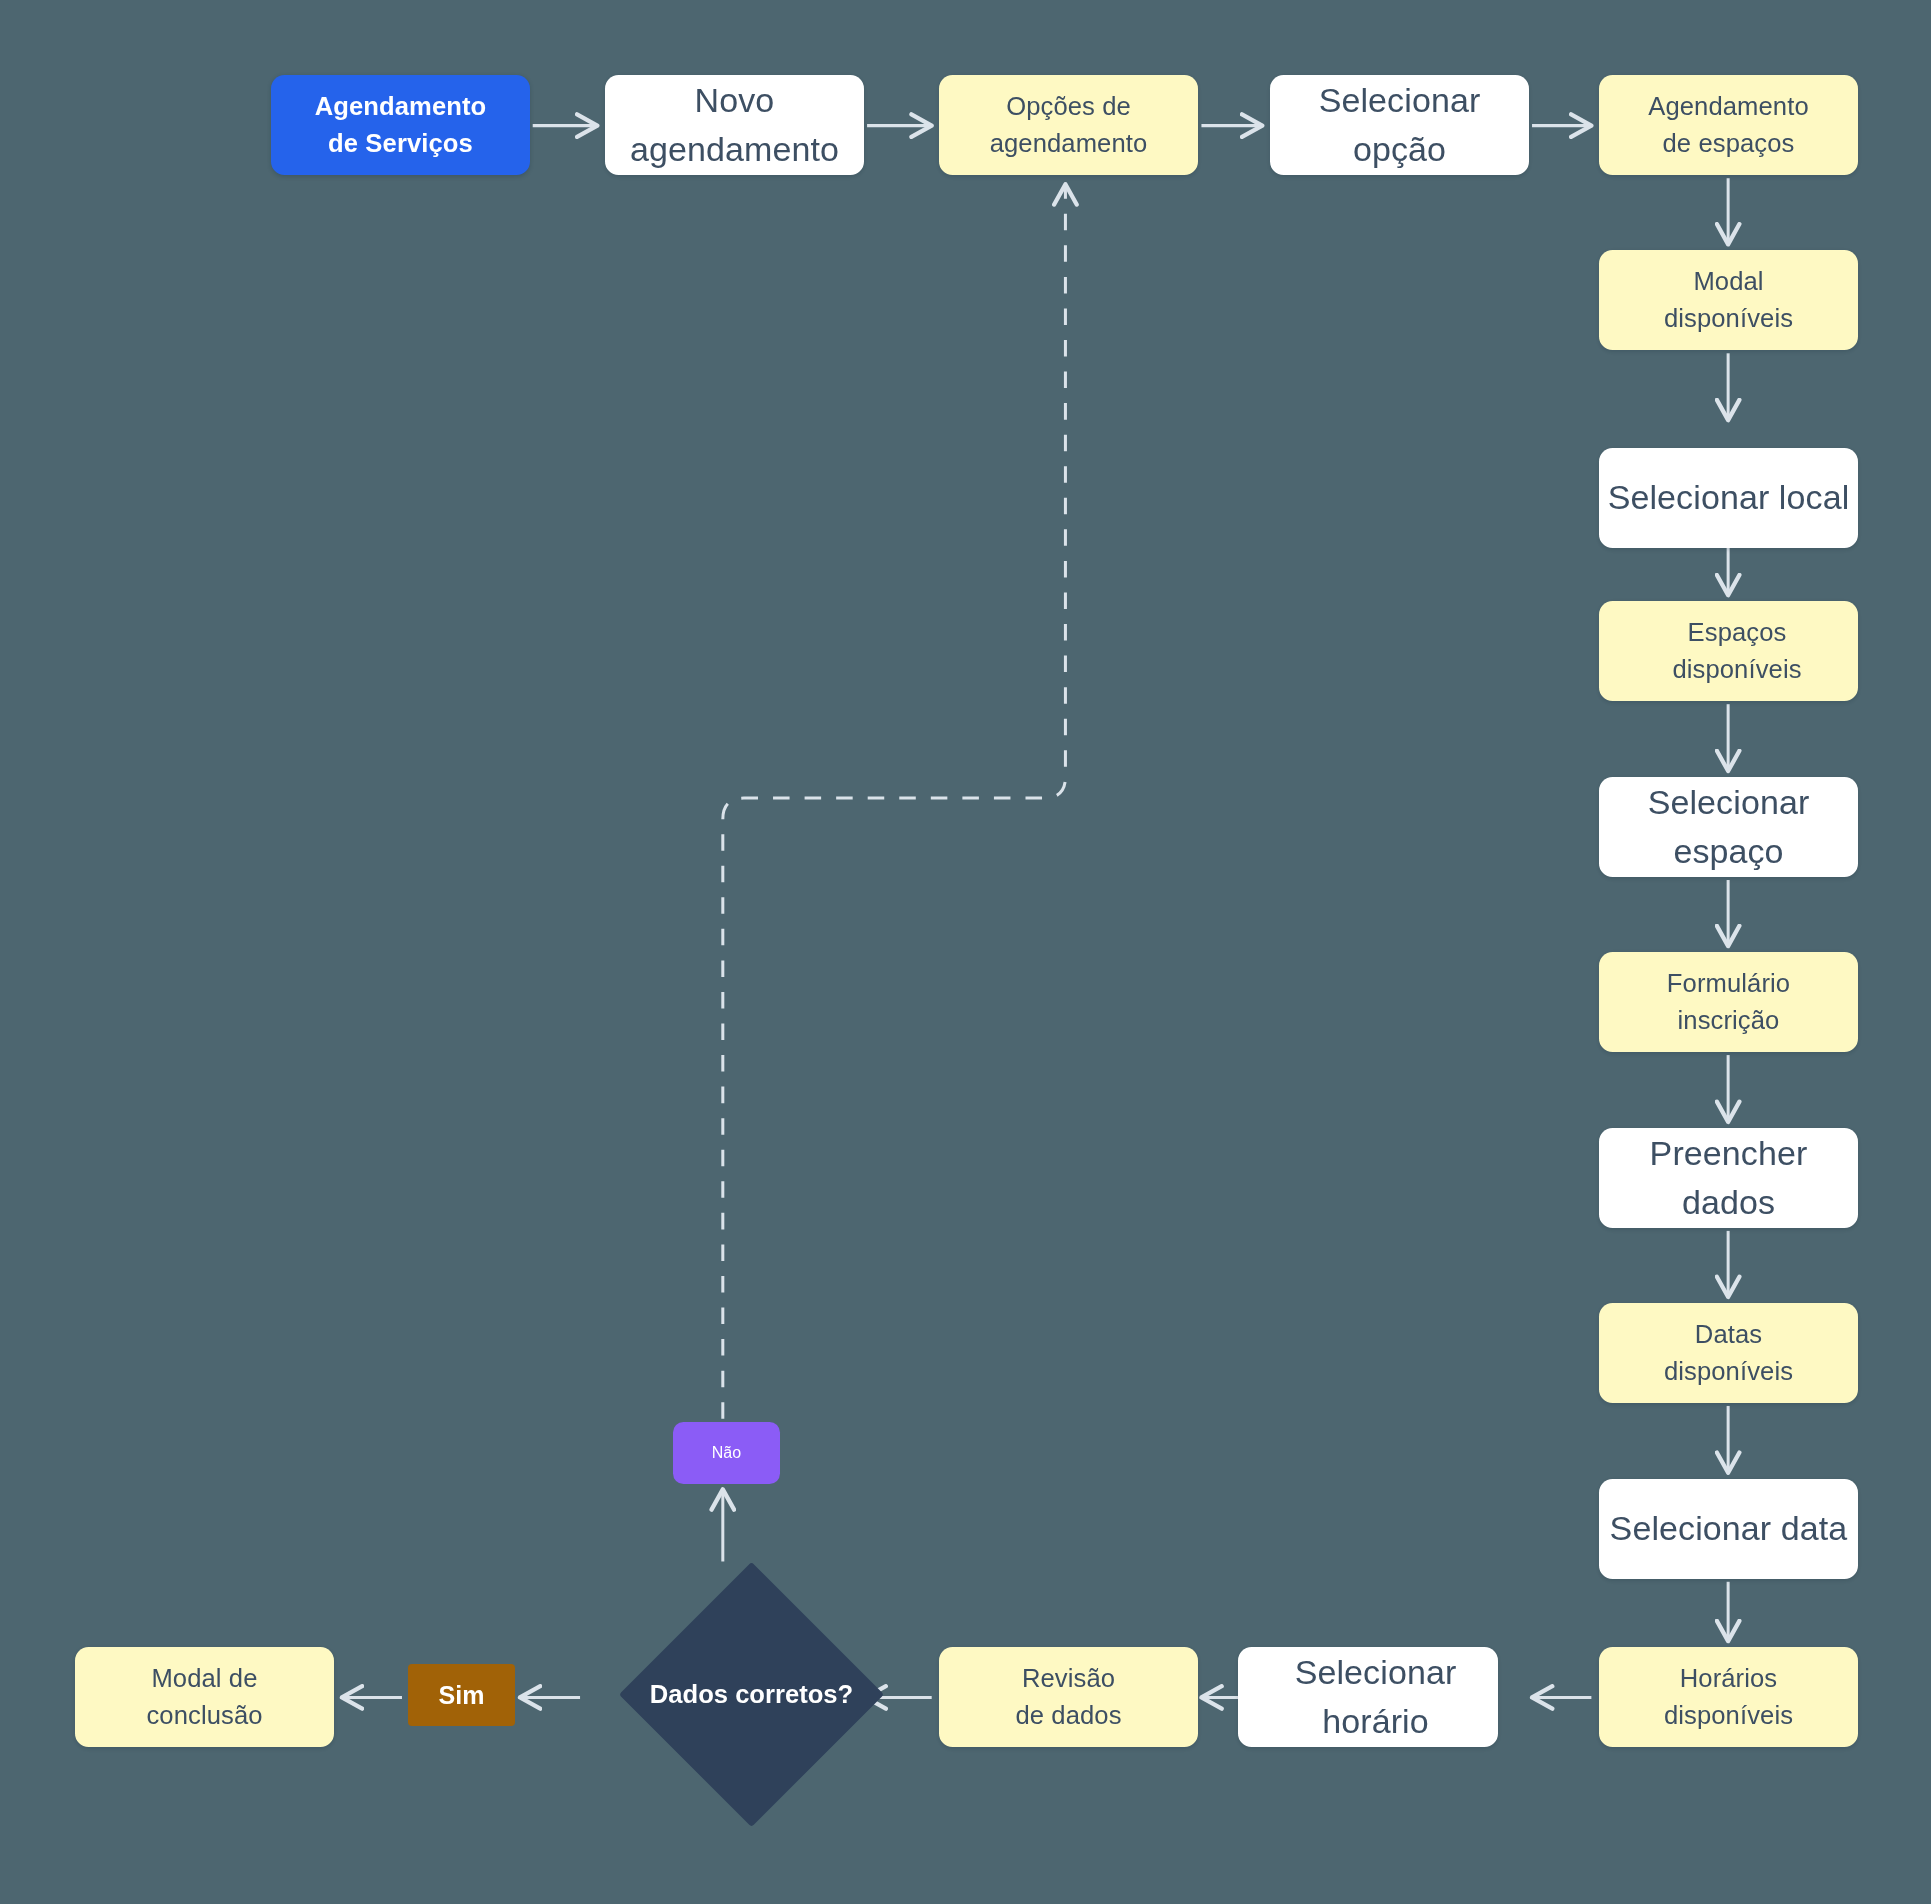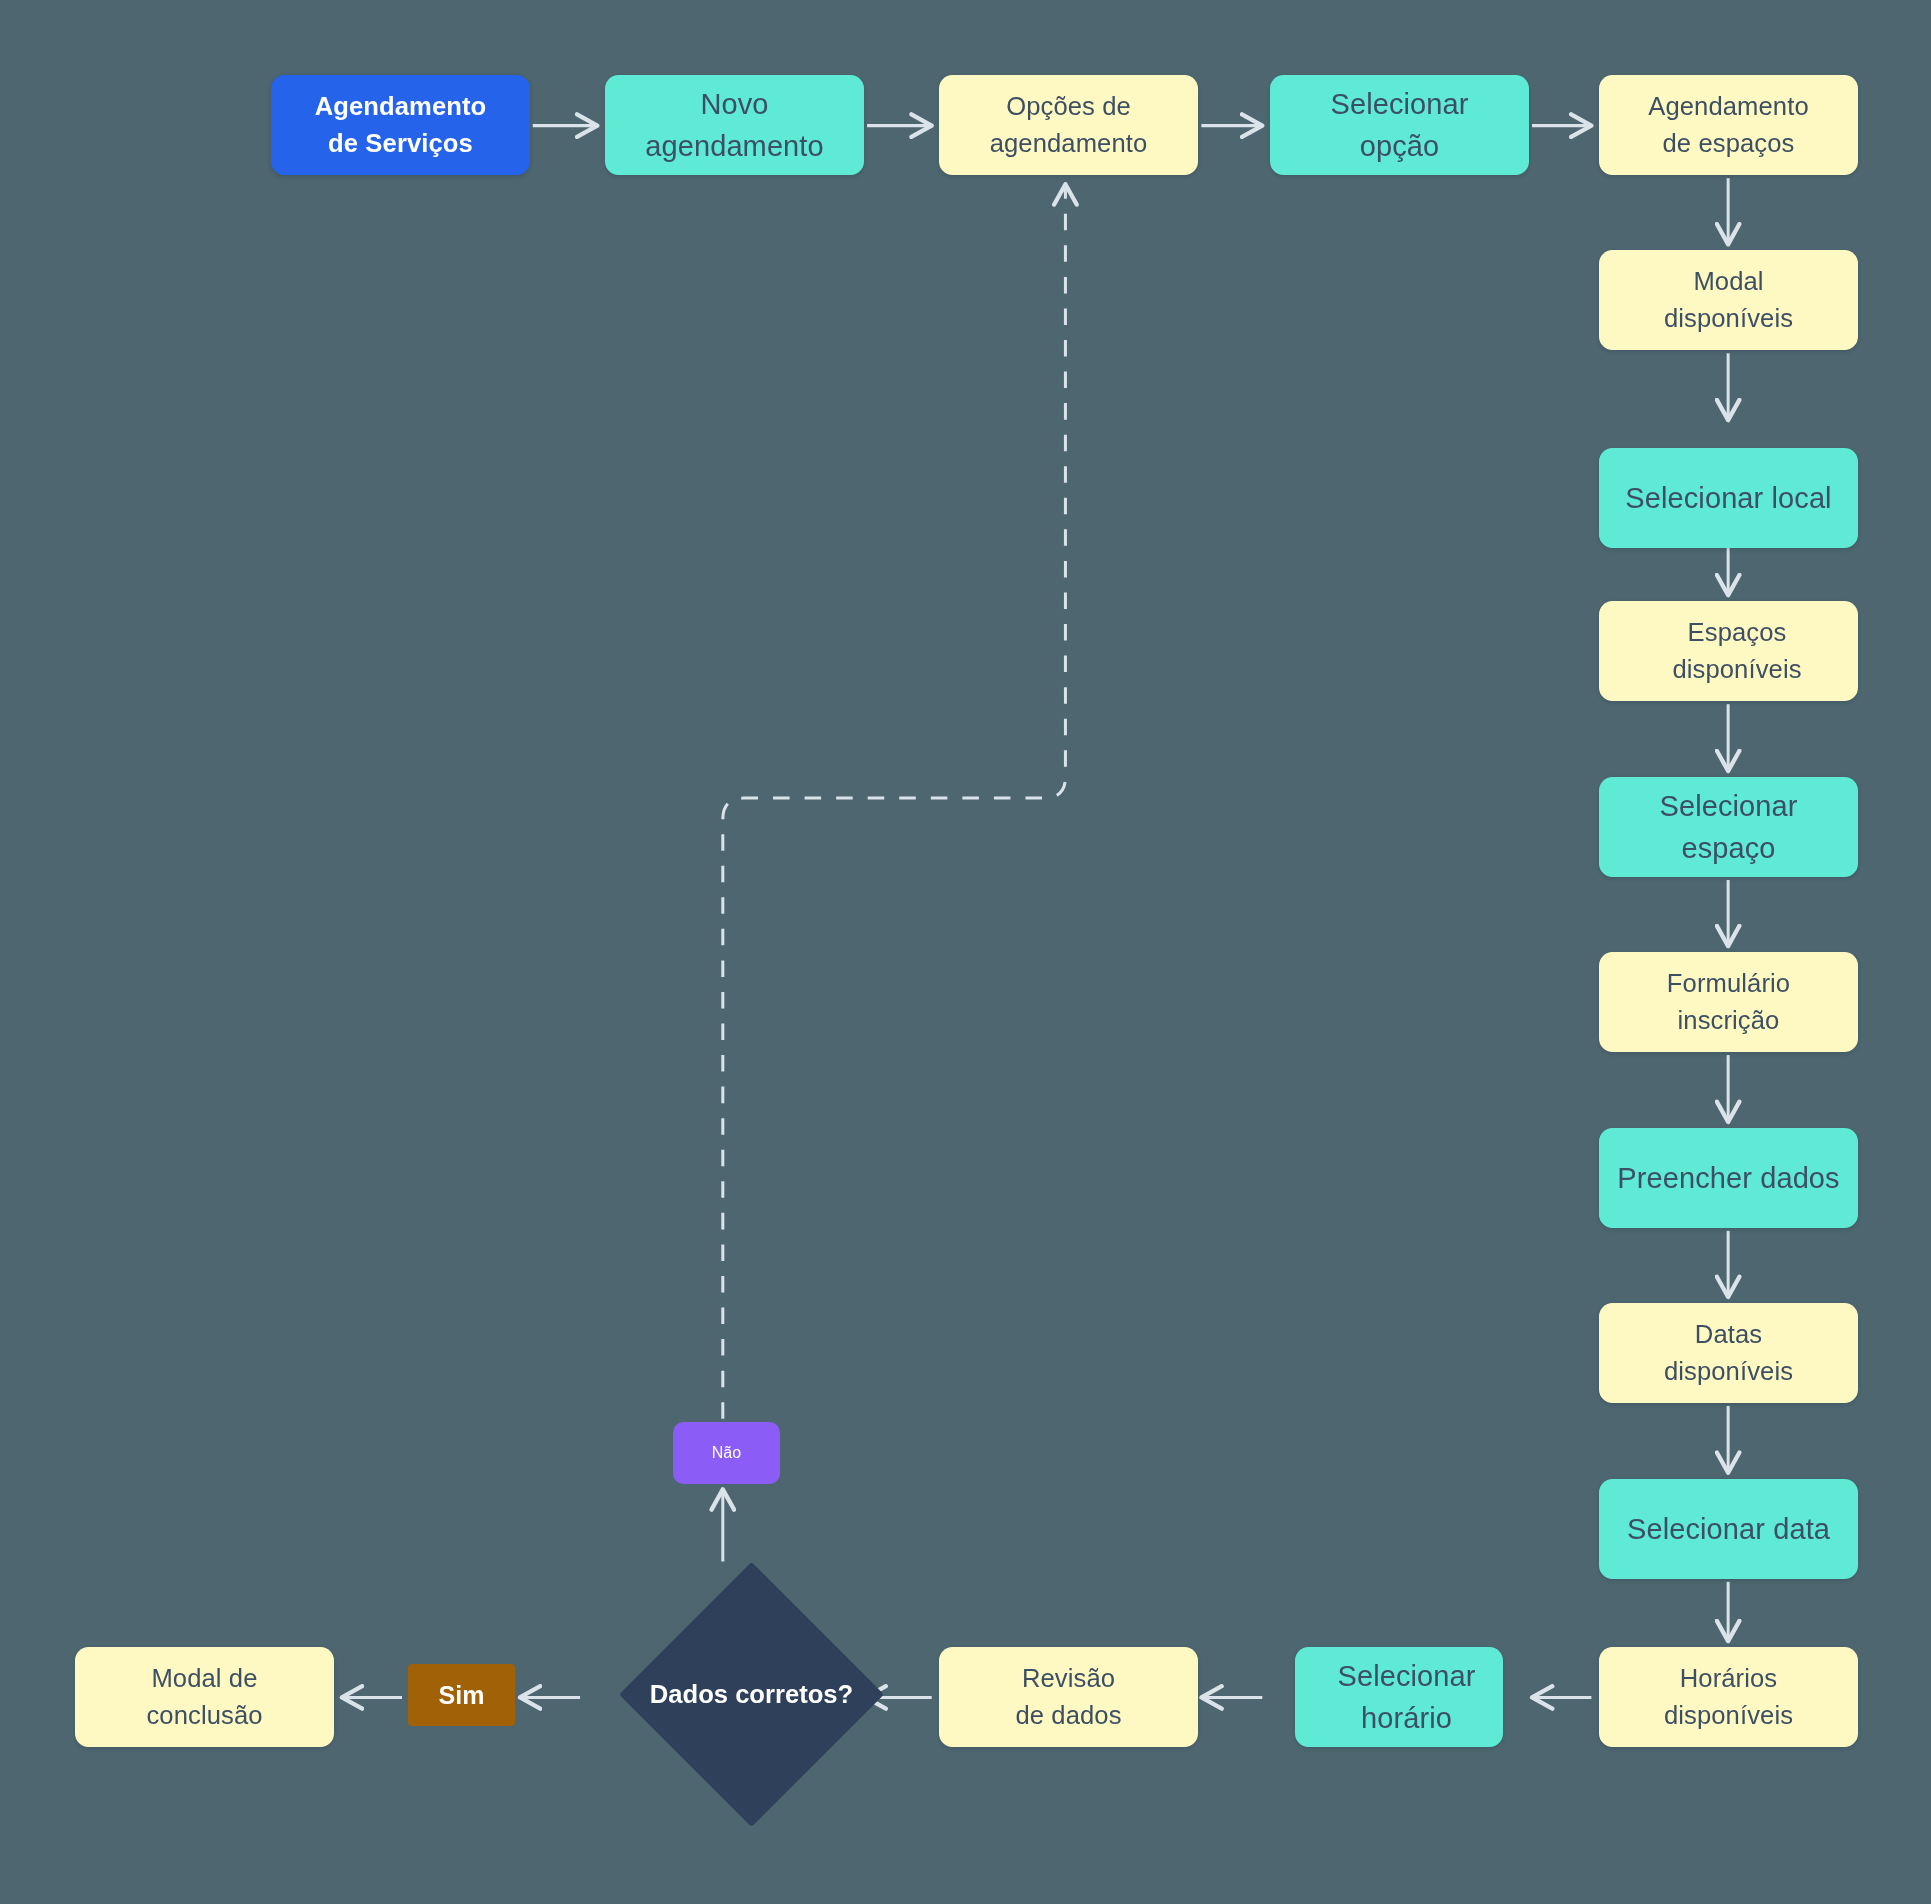--- a/index.html
+++ b/index.html
@@ -38,23 +38,23 @@
     white-space: pre-line;
   }
   .n-white {
     background: #fef9c3;
     color: #3d4f63;
     font-size: 25.6px;
     font-weight: 400;
     box-shadow: 0 1.5px 3.8px rgba(20,40,50,0.16);
   }
   .n-soft {
-    background: #5eead4;
+    background: #ffffff;
     color: #3d4f63;
-    font-size: 29px;
+    font-size: 34px;
     font-weight: 400;
     box-shadow: 0 1.5px 3.8px rgba(20,40,50,0.16);
   }
   .n-primary {
     background: #2563eb;
     color: #ffffff;
     font-size: 25.6px;
     font-weight: 700;
     box-shadow: 0 1.5px 4.5px rgba(20,40,50,0.22);
   }
@@ -196,21 +196,21 @@
 
   <div class="node n-soft" style="left:1599px; top:1479px; width:259px; height:100px;">
     <span class="node-label">Selecionar data</span>
   </div>
 
   <div class="node n-white" style="left:1599px; top:1647px; width:259px; height:100px;">
     <span class="node-label">Horários
 disponíveis</span>
   </div>
 
-  <div class="node n-soft" style="left:1295px; top:1647px; width:208px; height:100px;padding-left:15px;">
+  <div class="node n-soft" style="left:1238px; top:1647px; width:260px; height:100px;padding-left:15px;">
     <span class="node-label">Selecionar horário</span>
   </div>
 
   <div class="node n-white" style="left:939px; top:1647px; width:259px; height:100px;">
     <span class="node-label">Revisão
 de dados</span>
   </div>
 
   <div class="node n-white" style="left:75px; top:1647px; width:259px; height:100px;">
     <span class="node-label">Modal de

